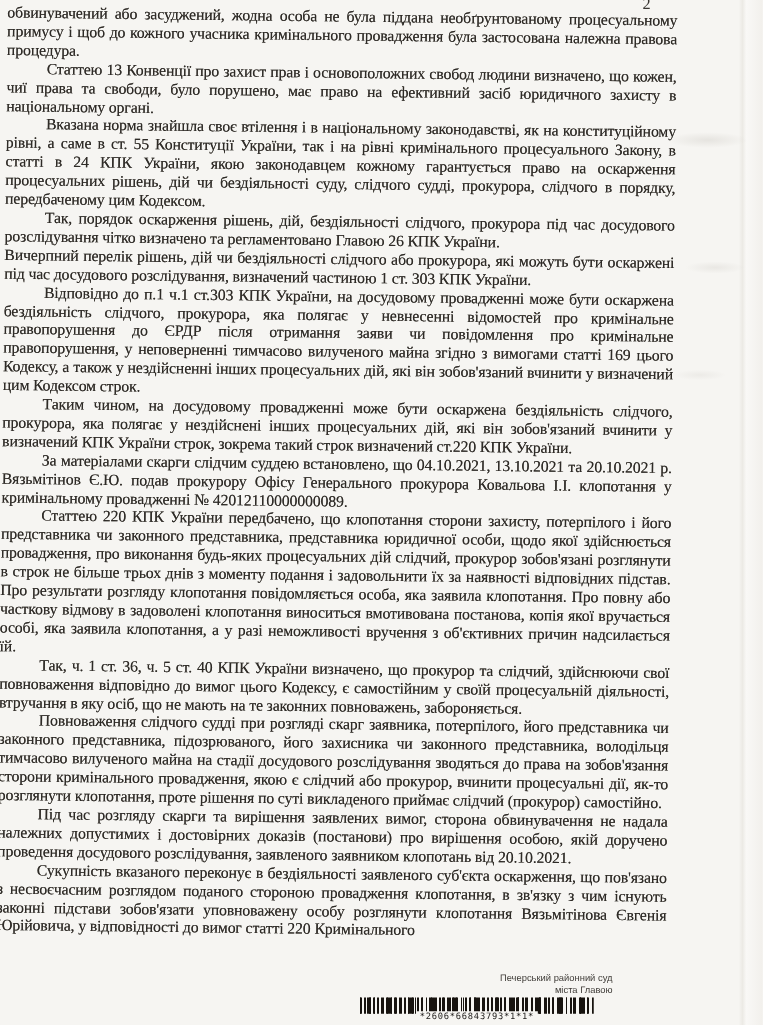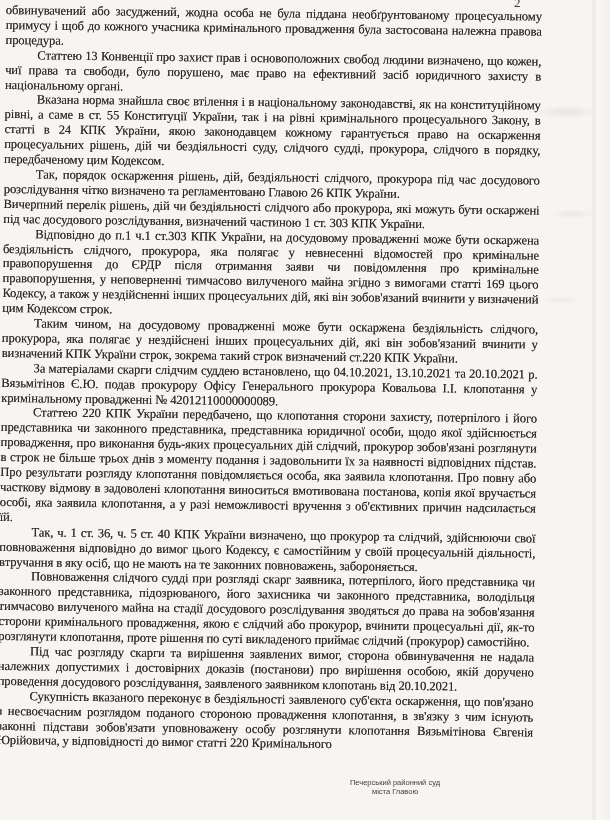--- a/index.html
+++ b/index.html
@@ -27,21 +27,21 @@
     hyphens:none;
   }
   .body-text p.para{margin:0;text-indent:32px;}
   .body-text p.para.noind{text-indent:0;}
   .footer{
     position:absolute;left:288px;top:779px;width:190px;
     font-family:"Liberation Sans", sans-serif;
     color:#413e3a;
   }
   .court{
-    text-align:center;font-size:7.5px;line-height:8.6px;
+    text-align:right;font-size:7.5px;line-height:8.6px;
     transform:translateX(12px);
     white-space:nowrap;
   }
   .barcode{
     position:relative;margin-top:2px;height:13px;width:187px;
     background-image:
       repeating-linear-gradient(90deg,#17130f 0,#17130f 1.5px,transparent 1.5px,transparent 3.5px),
       repeating-linear-gradient(90deg,#17130f 0,#17130f 1px,transparent 1px,transparent 5.5px),
       repeating-linear-gradient(90deg,transparent 0,transparent 6px,#17130f 6px,#17130f 8.5px,transparent 8.5px,transparent 17px);
   }
@@ -69,13 +69,16 @@
     <p class="para">Статтею 220 КПК України передбачено, що клопотання сторони захисту, потерпілого і його представника чи законного представника, представника юридичної особи, щодо якої здійснюється провадження, про виконання будь-яких процесуальних дій слідчий, прокурор зобов'язані розглянути в строк не більше трьох днів з моменту подання і задовольнити їх за наявності відповідних підстав. Про результати розгляду клопотання повідомляється особа, яка заявила клопотання. Про повну або часткову відмову в задоволені клопотання виноситься вмотивована постанова, копія якої вручається особі, яка заявила клопотання, а у разі неможливості вручення з об'єктивних причин  надсилається їй.</p>
     <p class="para">Так, ч. 1 ст. 36, ч. 5 ст. 40 КПК України визначено, що прокурор та слідчий, здійснюючи свої повноваження відповідно до вимог цього Кодексу, є самостійним у своїй процесуальній діяльності, втручання в яку осіб, що не мають на те законних повноважень, забороняється.</p>
     <p class="para">Повноваження слідчого судді при розгляді скарг заявника, потерпілого, його представника чи законного представника, підозрюваного, його захисника чи законного представника, володільця тимчасово вилученого майна на стадії досудового розслідування зводяться до права на зобов'язання сторони кримінального провадження, якою є слідчий або прокурор, вчинити процесуальні дії, як-то розглянути клопотання, проте рішення по суті викладеного приймає слідчий (прокурор) самостійно.</p>
     <p class="para">Під час розгляду скарги та вирішення заявлених вимог, сторона обвинувачення не надала належних допустимих і достовірних доказів (постанови) про вирішення особою, якій доручено проведення досудового розслідування, заявленого заявником клопотань від 20.10.2021.</p>
     <p class="para">Сукупність вказаного переконує в бездіяльності заявленого суб'єкта оскарження, що пов'язано з несвоєчасним розглядом поданого стороною провадження клопотання, в зв'язку з чим існують законні підстави зобов'язати уповноважену особу розглянути клопотання Вязьмітінова Євгенія Юрійовича, у відповідності до вимог статті 220 Кримінального</p>
   </div>
 
 <div class="footer">
   <div class="court">Печерський районний суд</div>
   <div class="court">міста Главою</div>
+  <div class="barcode">
+    <span class="bnum">*2606*66843793*1*1*</span>
+  </div>
 </div>
 
 </body></html>

